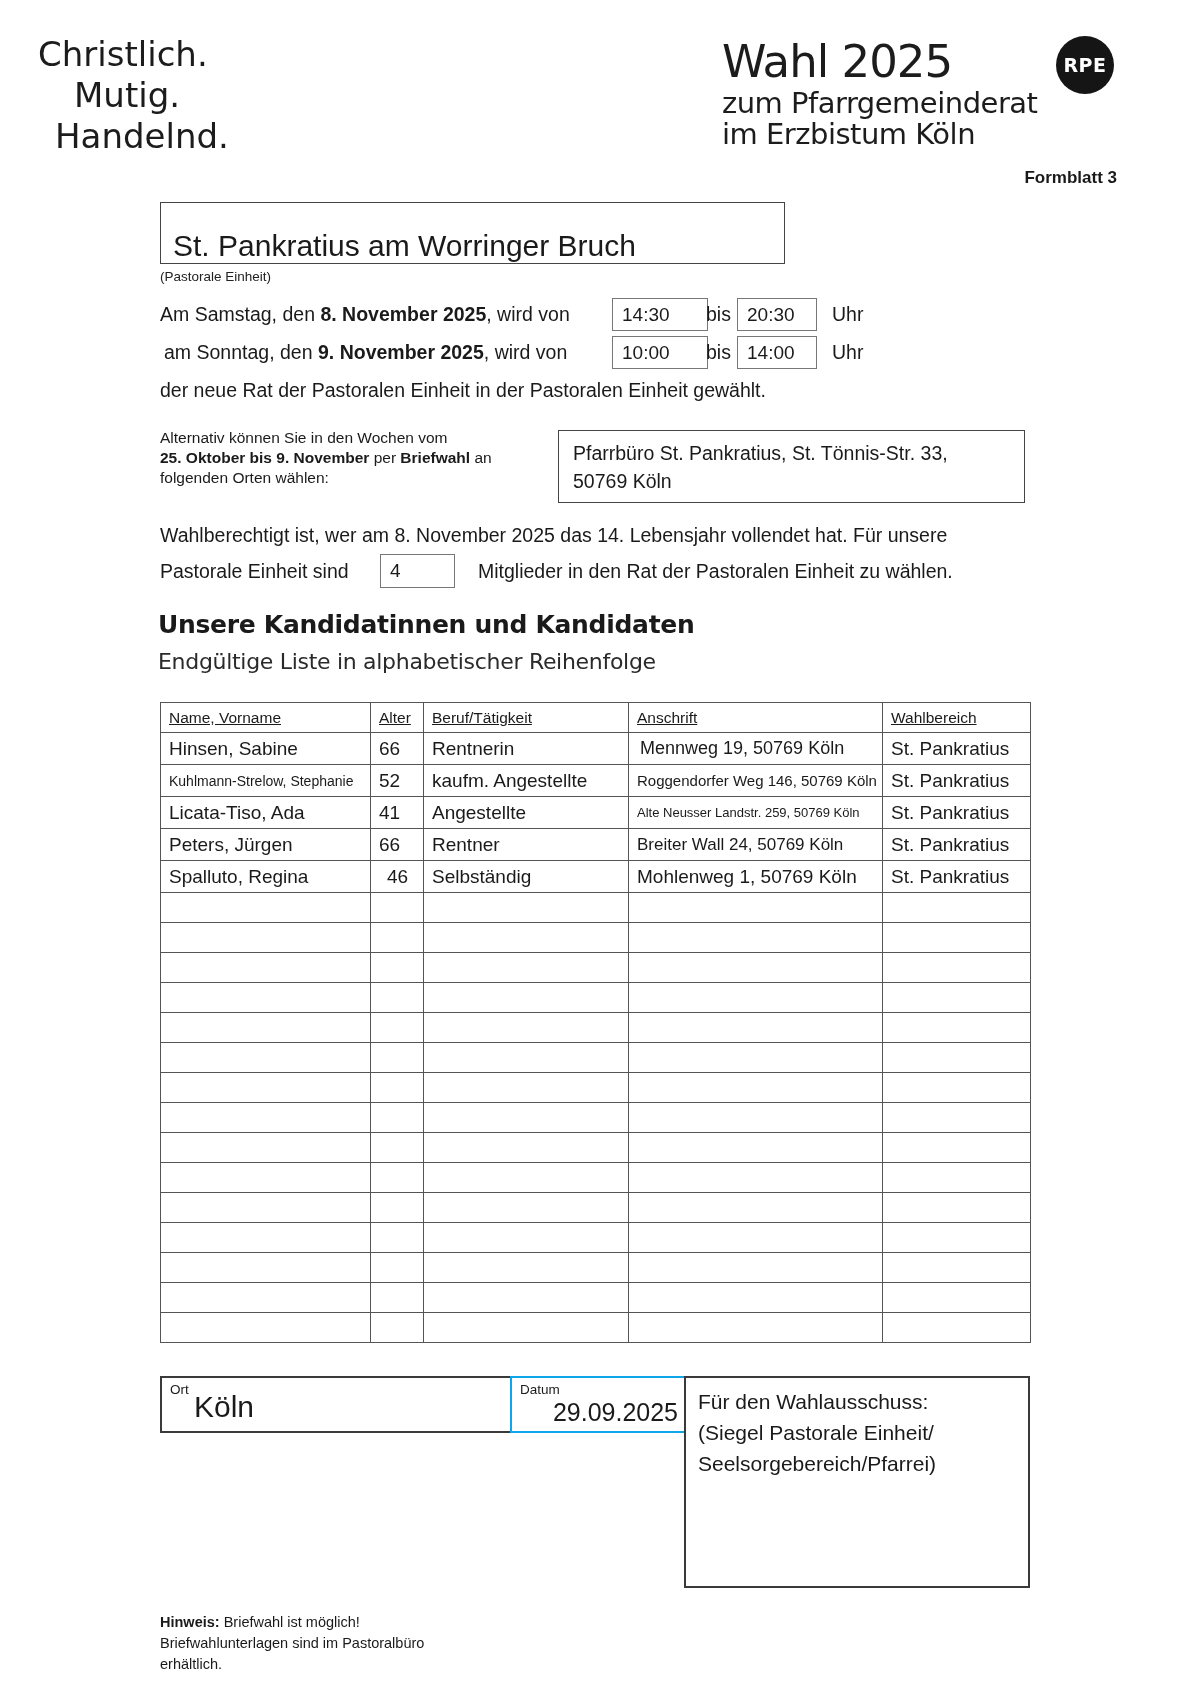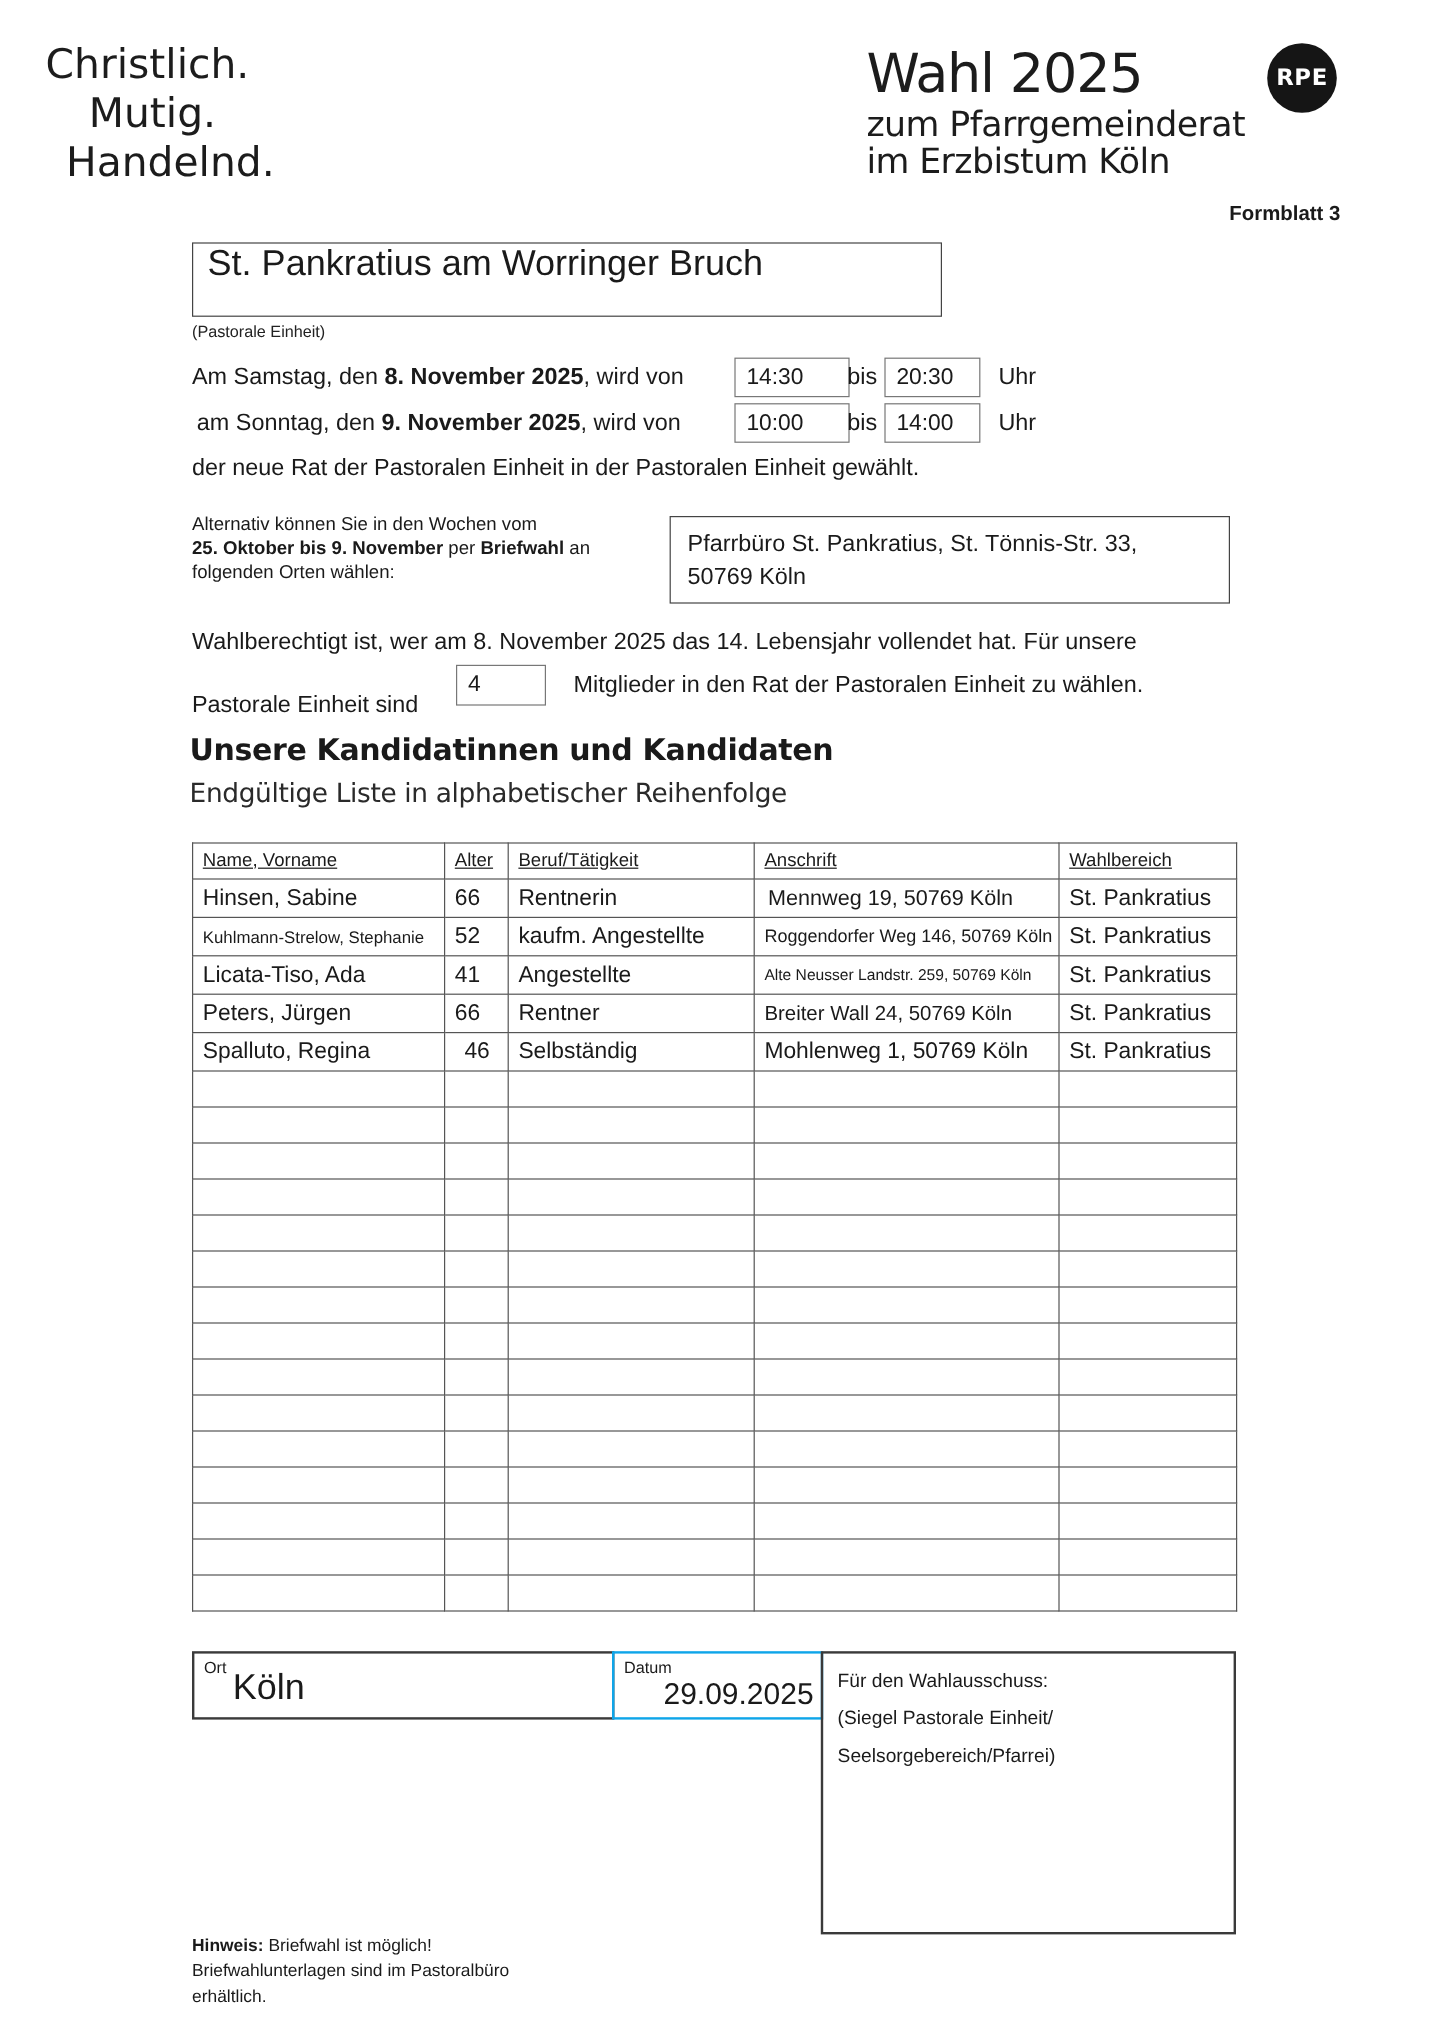--- a/index.html
+++ b/index.html
@@ -17,21 +17,21 @@
   .wahl-sub{font-size:29px;line-height:31px;letter-spacing:-0.5px;}
 
   .badge{position:absolute;left:1056px;top:36px;width:58px;height:58px;border-radius:50%;
          background:#151515;color:#fff;display:flex;align-items:center;justify-content:center;
          font-family:"DejaVu Sans",sans-serif;font-weight:bold;font-size:19px;letter-spacing:.5px;}
 
   .formblatt{position:absolute;top:168px;right:83px;font-weight:bold;font-size:17px;}
 
   
   .unit-box{position:absolute;left:160px;top:202px;width:625px;height:62px;
-            border:1.5px solid #444;display:flex;align-items:flex-start;padding-left:12px;
+            border:1.5px solid #444;display:flex;align-items:flex-end;padding-left:12px;
             box-sizing:border-box;font-size:30px;}
   .unit-caption{position:absolute;left:160px;top:269px;font-size:13.5px;color:#222;}
 
   
   .sched-row{position:absolute;left:160px;width:880px;height:36px;font-size:19.5px;}
   .sched-row .txt{position:absolute;left:0;top:5px;white-space:pre;}
   .row2 .txt{left:4px;}
   .field{position:absolute;top:0;height:33px;border:1.2px solid #777;box-sizing:border-box;
          display:flex;align-items:center;padding-left:9px;font-size:19px;background:#fff;}
   .f-from{left:452px;width:96px;}
@@ -40,21 +40,21 @@
   .lbl-uhr{position:absolute;left:672px;top:5px;}
 
   
   .alt{position:absolute;left:160px;top:428px;font-size:15.5px;line-height:20px;color:#1a1a1a;}
   .pfarr-box{position:absolute;left:558px;top:430px;width:467px;height:73px;border:1.5px solid #444;
              box-sizing:border-box;padding:8px 14px;font-size:19.5px;line-height:28px;}
 
   
   .elig1{position:absolute;left:160px;top:524px;font-size:19.5px;}
   .elig2{position:absolute;left:160px;top:552px;width:880px;height:38px;font-size:19.5px;}
-  .elig2 .pre{position:absolute;left:0;top:24px;}
+  .elig2 .pre{position:absolute;left:0;top:8px;}
   .f-seats{left:220px;top:2px;width:75px;height:34px;}
   .elig2 .post{position:absolute;left:318px;top:8px;}
 
   
   .cand-h{position:absolute;left:158px;top:610px;font-family:"DejaVu Sans",sans-serif;
           font-weight:bold;font-size:25px;letter-spacing:-0.3px;}
   .cand-s{position:absolute;left:158px;top:649px;font-family:"DejaVu Sans",sans-serif;
           font-size:22px;letter-spacing:-0.3px;color:#2a2a2a;}
 
   table.cand{position:absolute;left:160px;top:702px;width:870px;border-collapse:collapse;
@@ -66,23 +66,23 @@
   table.cand tr.empty td{height:29px;}
   .c0{width:210px;}.c1{width:53px;}.c2{width:205px;}.c3{width:254px;}.c4{width:148px;}
 
   
   .ort-box{position:absolute;left:160px;top:1376px;width:352px;height:57px;border:2px solid #3a3a3a;box-sizing:border-box;}
   .ort-box .sm{position:absolute;left:8px;top:4px;font-size:13.5px;}
   .ort-box .big{position:absolute;left:32px;top:12px;font-size:30px;}
   .datum-box{position:absolute;left:510px;top:1376px;width:176px;height:57px;border:2px solid #0ea5e9;box-sizing:border-box;}
   .datum-box .sm{position:absolute;left:8px;top:4px;font-size:13.5px;}
   .datum-box .big{position:absolute;right:6px;top:20px;font-size:25px;}
-  .committee-box{position:absolute;left:684px;top:1376px;width:346px;height:236px;
+  .committee-box{position:absolute;left:684px;top:1376px;width:346px;height:212px;
                  border:2px solid #3a3a3a;box-sizing:border-box;padding:8px 0 0 12px;
-                 font-size:16px;line-height:31px;}
+                 font-size:21px;line-height:31px;}
 
   .hinweis{position:absolute;left:160px;top:1612px;font-size:14.5px;line-height:21px;}
 </style>
 </head>
 <body>
 
 <div class="page">
 
   <div class="logo">
     <div>Christlich.</div>

